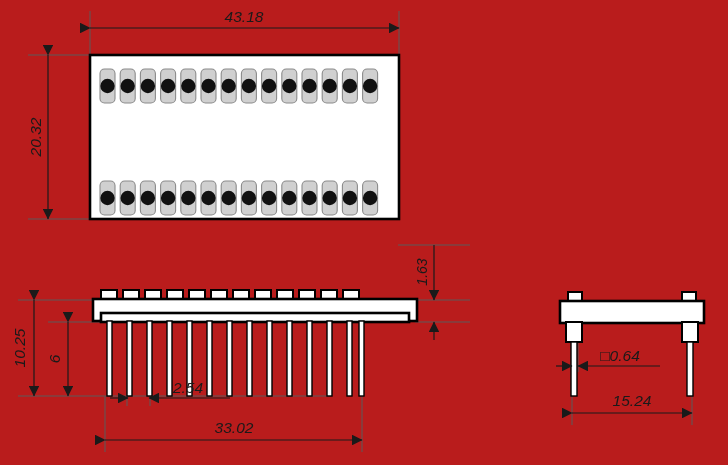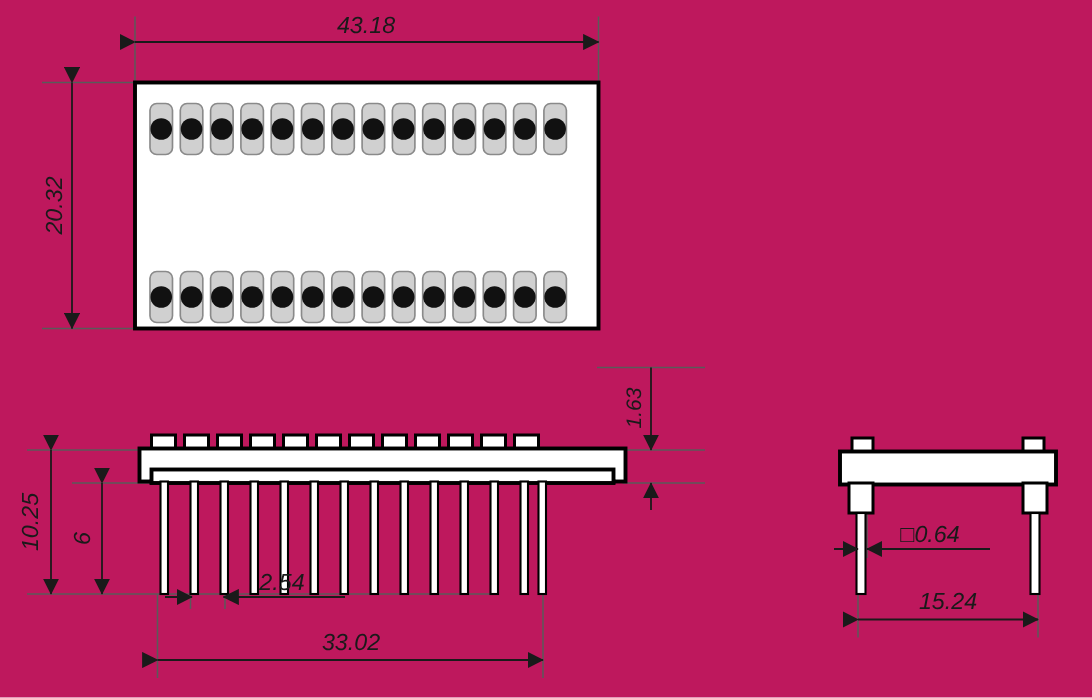--- a/index.html
+++ b/index.html
@@ -8,21 +8,21 @@
     padding: 0;
     background: #ffffff;
   }
   body {
     font-family: "Liberation Sans", sans-serif;
   }
   #drawing-root {
     position: relative;
     width: 728px;
     height: 465px;
-    background: #be185d;
+    background: #b91c1c;
     overflow: hidden;
   }
   #drawing-svg {
     position: absolute;
     left: 0;
     top: 0;
     width: 728px;
     height: 465px;
     display: block;
   }

